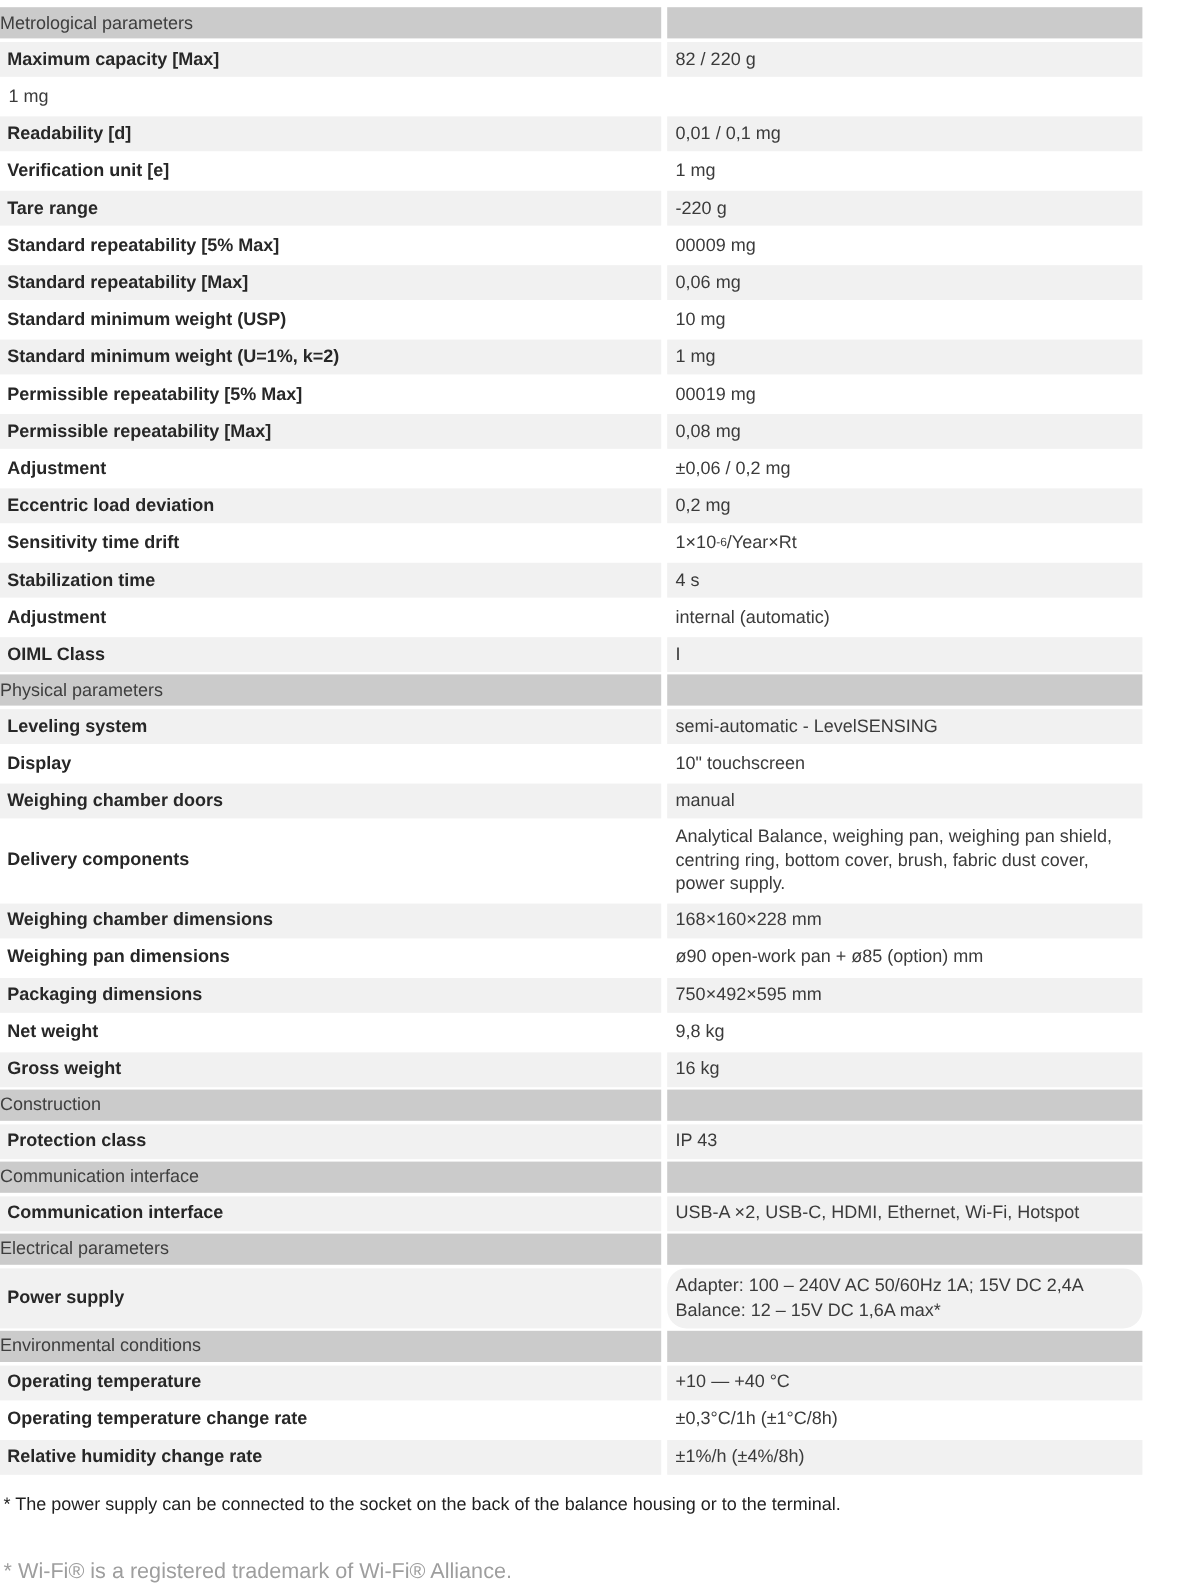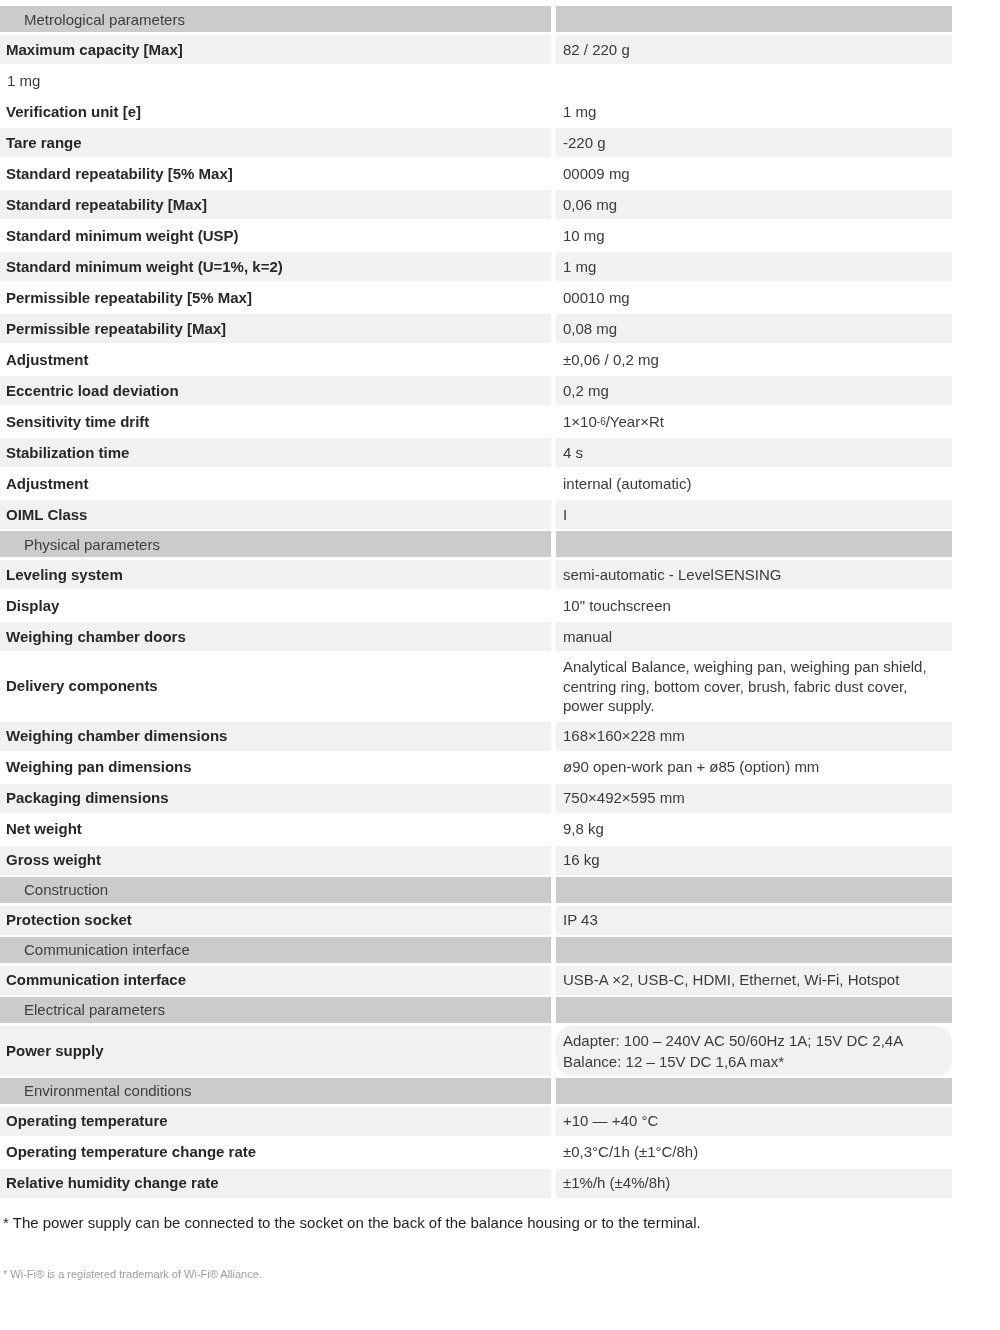--- a/index.html
+++ b/index.html
@@ -22,21 +22,21 @@
   .section-row .cell-r {
     background: var(--header-bg, #cbcbcb);
     height: 26px;
     display: flex;
     align-items: center;
   }
   .header-cell {
     font-size: 15px;
     font-weight: 500;
     color: var(--header-text, #3e3e3e);
-    padding-left: 24px;
+    padding-left: 0;
   }
 
   
   .data-row .cell-l,
   .data-row .cell-r {
     background: var(--row-bg, #ffffff);
     min-height: 29px;
     display: flex;
     align-items: center;
   }
@@ -73,39 +73,43 @@
 
   
   .footnote { padding-left: 3px; }
   .footnote-dark {
     margin-top: 16px;
     font-size: 15px;
     color: var(--footnote-dark-text, #1f1f1f);
   }
   .footnote-muted {
     margin-top: 37px;
-    font-size: 11px;
+    font-size: 18px;
     color: var(--footnote-muted-text, #9e9e9e);
   }
 </style>
 </head>
 <body>
 
 <div class="spec-table">
     <div class="row section-row">
       <div class="cell-l header-cell">Metrological parameters</div>
       <div class="cell-r header-cell"></div>
     </div>
     <div class="row data-row alt">
       <div class="cell-l label-cell">Maximum capacity [Max]</div>
       <div class="cell-r value-cell">82 / 220 g</div>
     </div>
     <div class="row data-row">
       <div class="cell-r value-cell">1 mg</div>
     </div>
+    <div class="row data-row alt">
+      <div class="cell-l label-cell">Readability [d]</div>
+      <div class="cell-r value-cell">0,01 / 0,1 mg</div>
+    </div>
     <div class="row data-row">
       <div class="cell-l label-cell">Verification unit [e]</div>
       <div class="cell-r value-cell">1 mg</div>
     </div>
     <div class="row data-row alt">
       <div class="cell-l label-cell">Tare range</div>
       <div class="cell-r value-cell">-220 g</div>
     </div>
     <div class="row data-row">
       <div class="cell-l label-cell">Standard repeatability [5% Max]</div>
@@ -118,21 +122,21 @@
     <div class="row data-row">
       <div class="cell-l label-cell">Standard minimum weight (USP)</div>
       <div class="cell-r value-cell">10 mg</div>
     </div>
     <div class="row data-row alt">
       <div class="cell-l label-cell">Standard minimum weight (U=1%, k=2)</div>
       <div class="cell-r value-cell">1 mg</div>
     </div>
     <div class="row data-row">
       <div class="cell-l label-cell">Permissible repeatability [5% Max]</div>
-      <div class="cell-r value-cell">00010 mg</div>
+      <div class="cell-r value-cell">00019 mg</div>
     </div>
     <div class="row data-row alt">
       <div class="cell-l label-cell">Permissible repeatability [Max]</div>
       <div class="cell-r value-cell">0,08 mg</div>
     </div>
     <div class="row data-row">
       <div class="cell-l label-cell">Adjustment</div>
       <div class="cell-r value-cell">±0,06 / 0,2 mg</div>
     </div>
     <div class="row data-row alt">
@@ -197,21 +201,21 @@
     </div>
     <div class="row data-row alt">
       <div class="cell-l label-cell">Gross weight</div>
       <div class="cell-r value-cell">16 kg</div>
     </div>
     <div class="row section-row">
       <div class="cell-l header-cell">Construction</div>
       <div class="cell-r header-cell"></div>
     </div>
     <div class="row data-row alt">
-      <div class="cell-l label-cell">Protection socket</div>
+      <div class="cell-l label-cell">Protection class</div>
       <div class="cell-r value-cell">IP 43</div>
     </div>
     <div class="row section-row">
       <div class="cell-l header-cell">Communication interface</div>
       <div class="cell-r header-cell"></div>
     </div>
     <div class="row data-row alt">
       <div class="cell-l label-cell">Communication interface</div>
       <div class="cell-r value-cell">USB-A ×2, USB-C, HDMI, Ethernet, Wi-Fi, Hotspot</div>
     </div>

